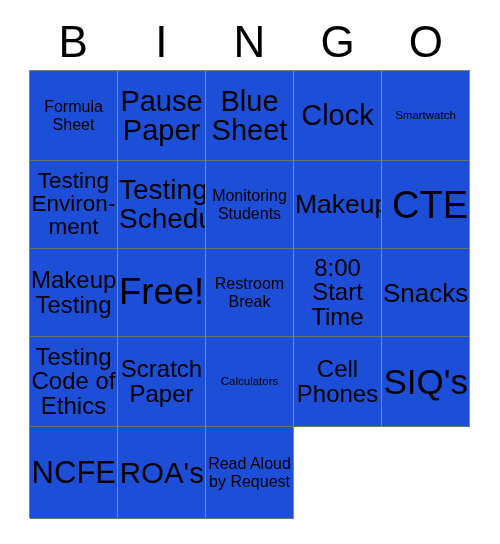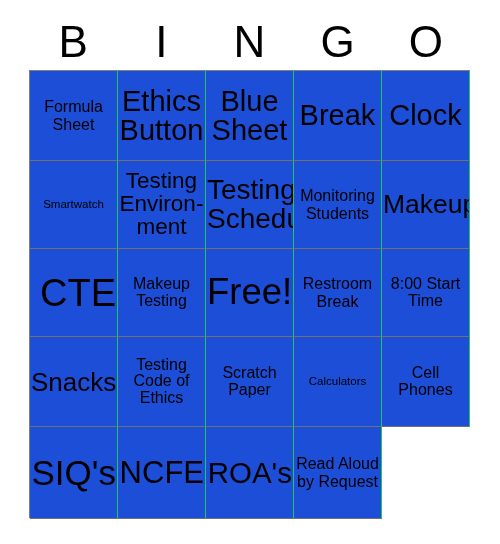--- a/index.html
+++ b/index.html
@@ -77,21 +77,21 @@
     text-align: center;
     color: #000000;
     line-height: 1.02;
     word-break: normal;
     hyphens: manual;
   }
 
   
   .fs-xs  { font-size: 11.5px; line-height: 1.15; }
   .fs-s   { font-size: 16px;   line-height: 1.08; }
-  .fs-l   { font-size: 16px;   line-height: 1.02; }
+  .fs-l   { font-size: 24px;   line-height: 1.02; }
   .fs-xl  { font-size: 29px;   line-height: 1.0; }
   .fs-xxl { font-size: 38px;   line-height: 1.0; padding-left: 28px; }
 </style>
 </head>
 <body>
 
 <div id="bingo-card">
 
   <div id="header-row">
     <div class="header-letter">B</div>
@@ -100,27 +100,24 @@
     <div class="header-letter">G</div>
     <div class="header-letter">O</div>
   </div>
 
   <div id="bingo-grid">
 
     <div class="bingo-cell">
         <span class="cell-text fs-s">Formula Sheet</span>
       </div>
     <div class="bingo-cell">
-        <span class="cell-text fs-xl">Ethics Button</span>
+        <span class="cell-text fs-xl">Pause Paper</span>
       </div>
     <div class="bingo-cell">
         <span class="cell-text fs-xl">Blue Sheet</span>
-      </div>
-    <div class="bingo-cell">
-        <span class="cell-text fs-xl">Break</span>
       </div>
     <div class="bingo-cell">
         <span class="cell-text fs-xl">Clock</span>
       </div>
 
     <div class="bingo-cell">
         <span class="cell-text fs-xs">Smartwatch</span>
       </div>
     <div class="bingo-cell">
         <span class="cell-text fs-l" style="font-size: 22.5px;">Testing Environ-ment</span>

